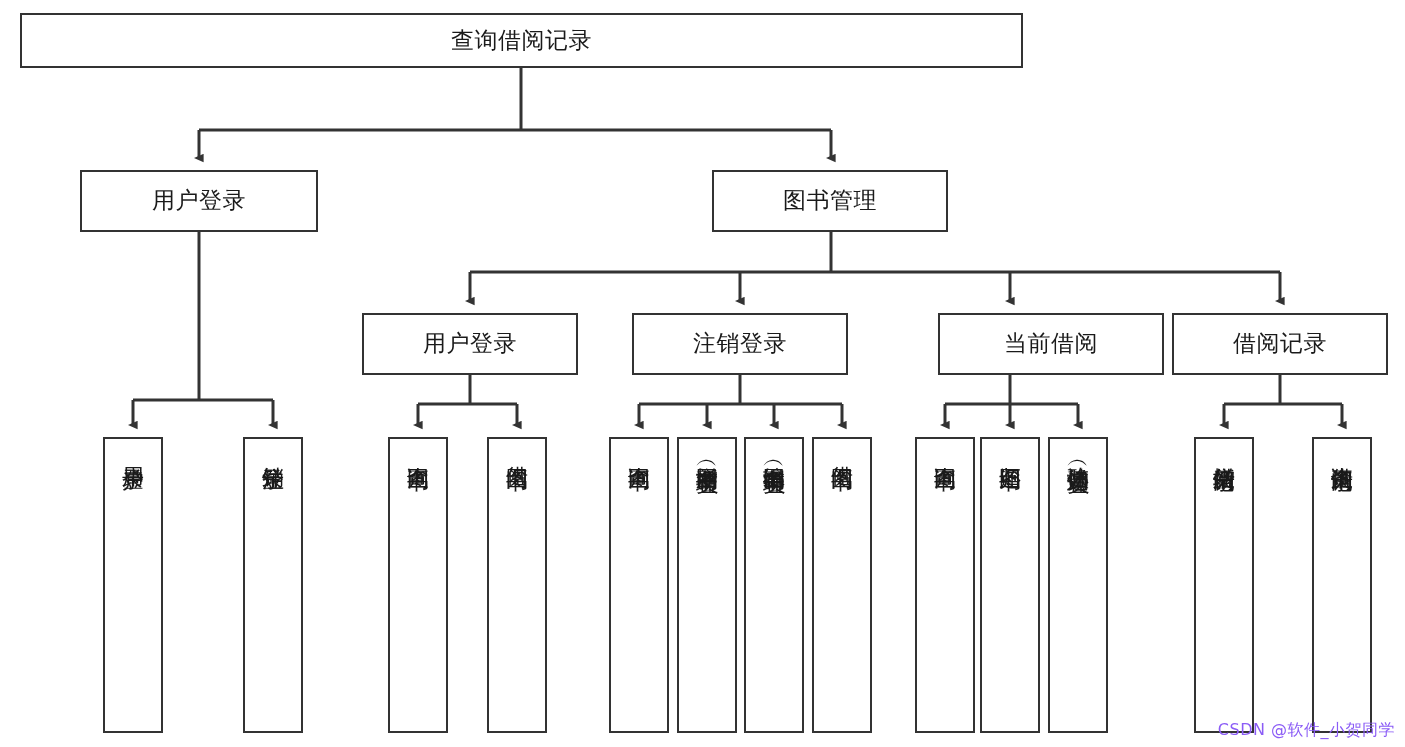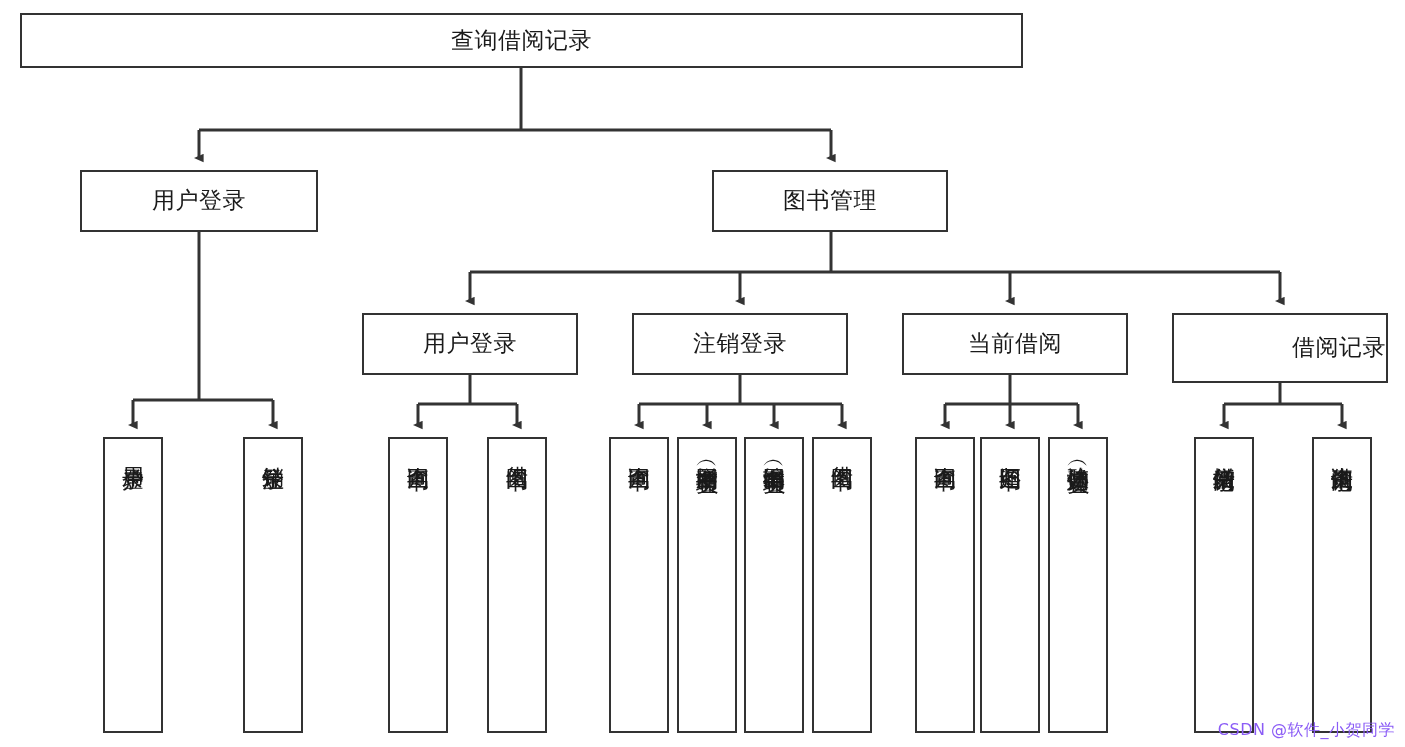--- a/index.html
+++ b/index.html
@@ -141,25 +141,25 @@
   </div>
 
   <div class="node horiz" style="left:362px; top:313px; width:216px; height:62px;">
     <span class="label">用户登录</span>
   </div>
 
   <div class="node horiz" style="left:632px; top:313px; width:216px; height:62px;">
     <span class="label">注销登录</span>
   </div>
 
-  <div class="node horiz" style="left:902px; top:313px; width:226px; height:62px;">
+  <div class="node horiz" style="left:938px; top:313px; width:226px; height:62px;">
     <span class="label">当前借阅</span>
   </div>
 
-  <div class="node horiz" style="left:1172px; top:313px; width:216px; height:70px;justify-content:flex-end;">
+  <div class="node horiz" style="left:1172px; top:313px; width:216px; height:62px;">
     <span class="label">借阅记录</span>
   </div>
 
   <div class="node vert" style="left:103px; top:437px; width:60px; height:296px;">
     <span class="label">用户登录</span>
   </div>
 
   <div class="node vert" style="left:243px; top:437px; width:60px; height:296px;">
     <span class="label">注销登录</span>
   </div>

